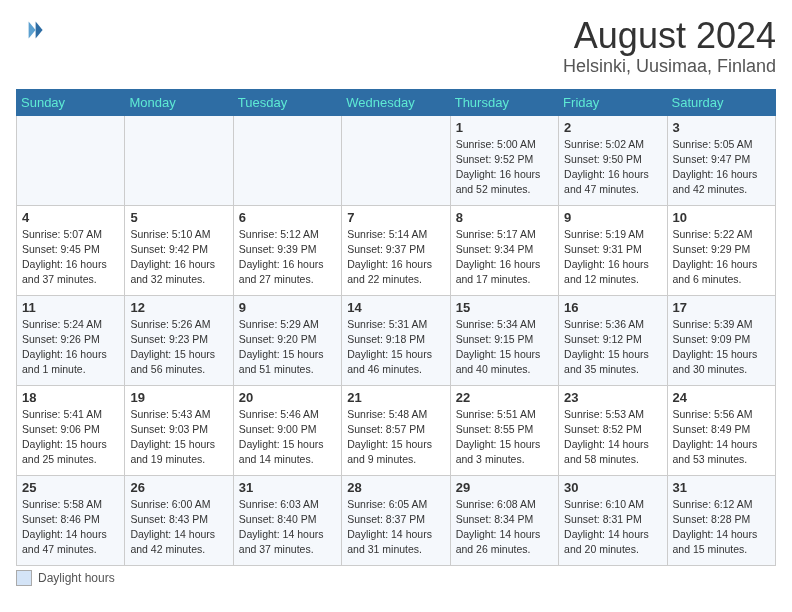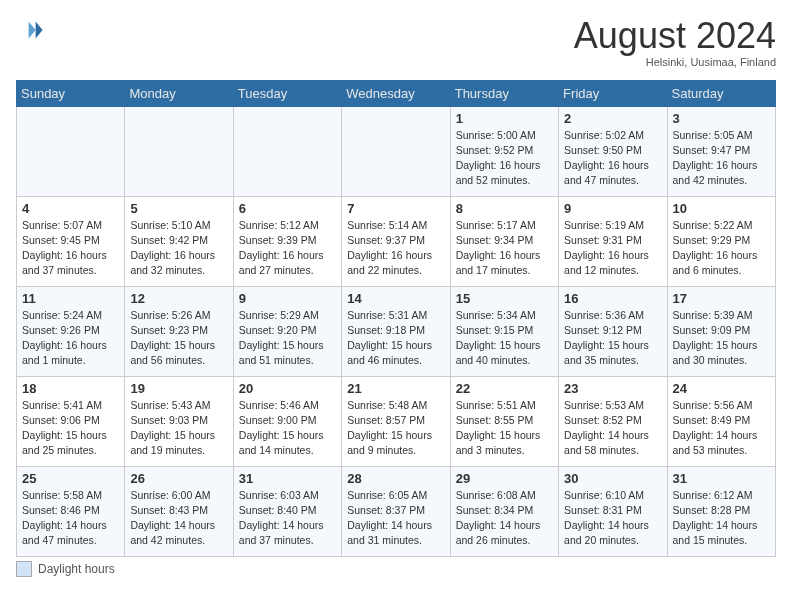--- a/index.html
+++ b/index.html
@@ -35,31 +35,31 @@
     .title-block {
       text-align: right;
     }
     .month-year {
       font-size: 36px;
       font-weight: normal;
       color: #333;
       line-height: 1.1;
     }
     .location {
-      font-size: 11px;
+      font-size: 18px;
       color: #555;
     }
     table {
       width: 100%;
       border-collapse: collapse;
       font-size: 11px;
     }
     thead tr th {
       background-color: #2e6da4;
-      color: #e5e5e5;
+      color: #5eead4;
       padding: 5px 4px;
       text-align: left;
       font-size: 13px;
       font-weight: normal;
       border: 1px solid #2e6da4;
     }
     tbody tr td {
       border: 1px solid #ccc;
       vertical-align: top;
       padding: 4px 5px;

